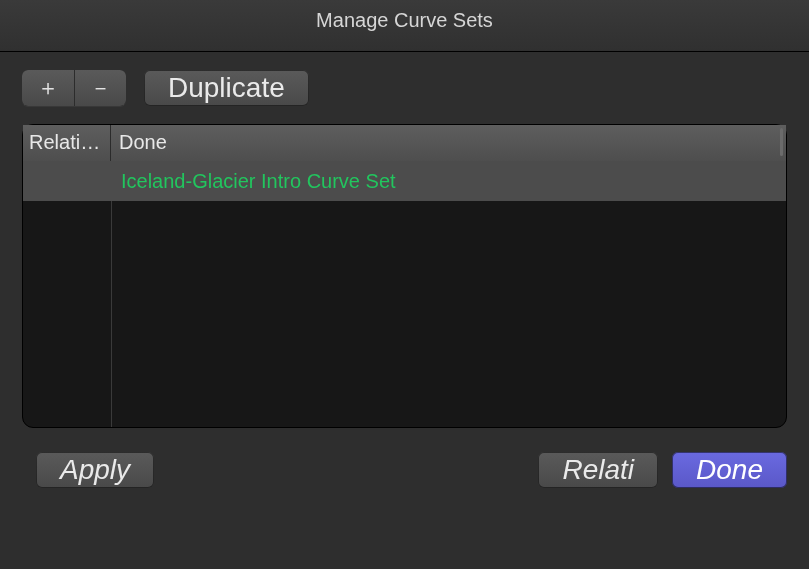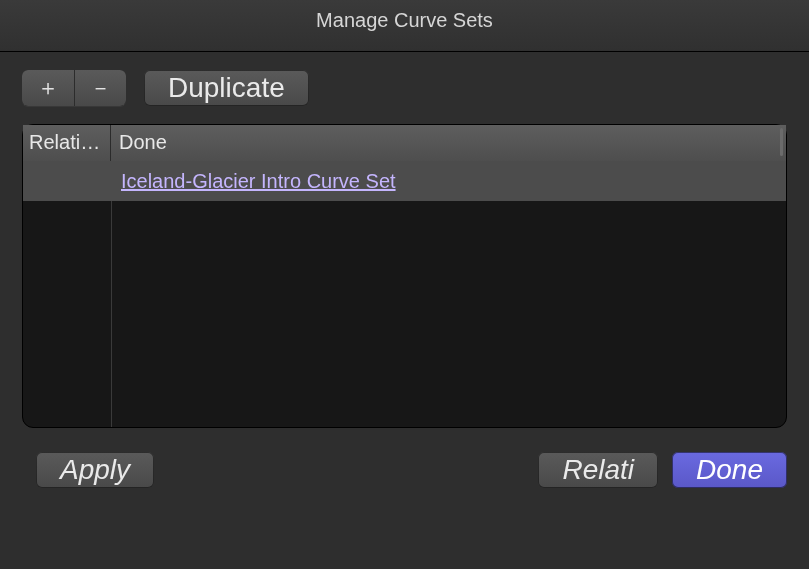--- a/index.html
+++ b/index.html
@@ -119,22 +119,21 @@
   }
   .row.selected {
     background:#4c4c4c;
   }
   .row .cell-rel {
     width:88px;
   }
   .row .cell-name {
     flex:1;
     padding-left:10px;
-    color:#c4b5fd;
-    text-decoration:underline;
+    color:#22c55e;
   }
   .footer {
     display:flex;
     align-items:center;
     margin-top:24px;
   }
   .footer .spacer { flex:1; }
   .footer .btn { margin-left:14px;font-style:italic; }
   .scroll-ind {
     position:absolute;

